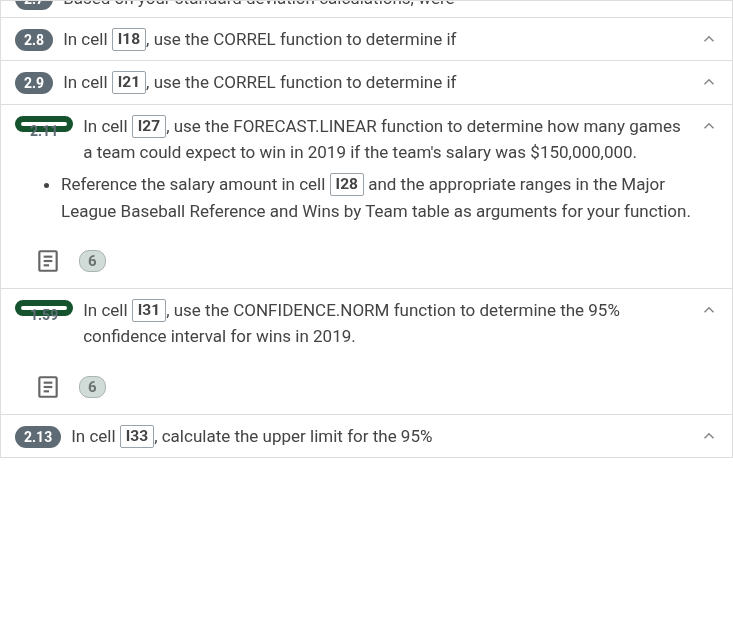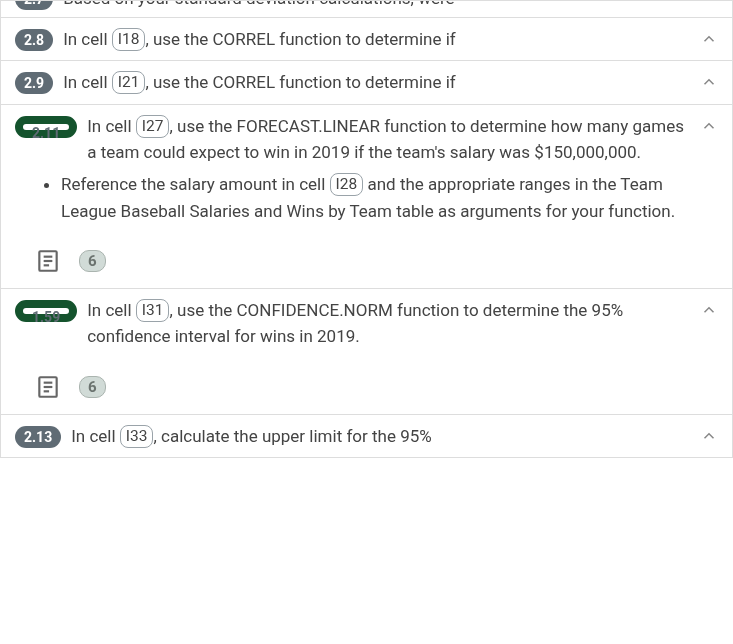--- a/index.html
+++ b/index.html
@@ -36,39 +36,40 @@
     height: 22px;
     padding: 0 9px;
     flex-shrink: 0;
     text-align: left;
     margin-top: 3px;
   }
   .dark-pill { background: #5f6b74; color: #fff; }
   .outline-pill {
     background: #fff;
     color: #5f6b74;
-    border: 8px solid #14532d;
+    border: 6px solid #14532d;
     line-height: 18px;
-    height: 22px;
+    height: 16px;
   }
   .step-text {
     flex: 1;
     line-height: 1.55;
     padding-right: 30px;
   }
   .cell-ref {
     display: inline-block;
     border: 1.5px solid #9aa3a9;
-    border-radius: 8px;
+    border-radius: 2px;
     padding: 0 5px;
     font-size: 15.5px;
     line-height: 21px;
     color: #444;
     background: #fff;
     vertical-align: 1px;
+    font-weight: bold;
   }
   .chevron {
     position: absolute;
     right: 14px;
     top: 12px;
     width: 18px;
     height: 18px;
     color: #888;
   }
   .chevron svg { display: block; }
@@ -169,21 +170,21 @@
         </svg>
     </span>
     <div class="step-header">
       <span class="step-num outline-pill">2.11</span>
       <div class="step-text">
         <span>In cell </span><span class="cell-ref">I27</span><span>, use the FORECAST.LINEAR function to determine how many games a team could expect to win in 2019 if the team's salary was $150,000,000.</span>
       </div>
     </div>
     <ul class="bullets">
       <li>
-        <span>Reference the salary amount in cell </span><span class="cell-ref">I28</span><span> and the appropriate ranges in the Team League Baseball Salaries and Wins by Team table as arguments for your function.</span>
+        <span>Reference the salary amount in cell </span><span class="cell-ref">I28</span><span> and the appropriate ranges in the Major League Baseball Reference and Wins by Team table as arguments for your function.</span>
       </li>
     </ul>
     <div class="footer-row">
       <span class="doc-icon">
         <svg viewBox="0 0 24 24" fill="none" stroke="currentColor" stroke-width="2">
           <rect x="4" y="3" width="16" height="18" rx="1"></rect>
           <line x1="8" y1="8" x2="16" y2="8"></line>
           <line x1="8" y1="12" x2="16" y2="12"></line>
           <line x1="8" y1="16" x2="13" y2="16"></line>
         </svg>

